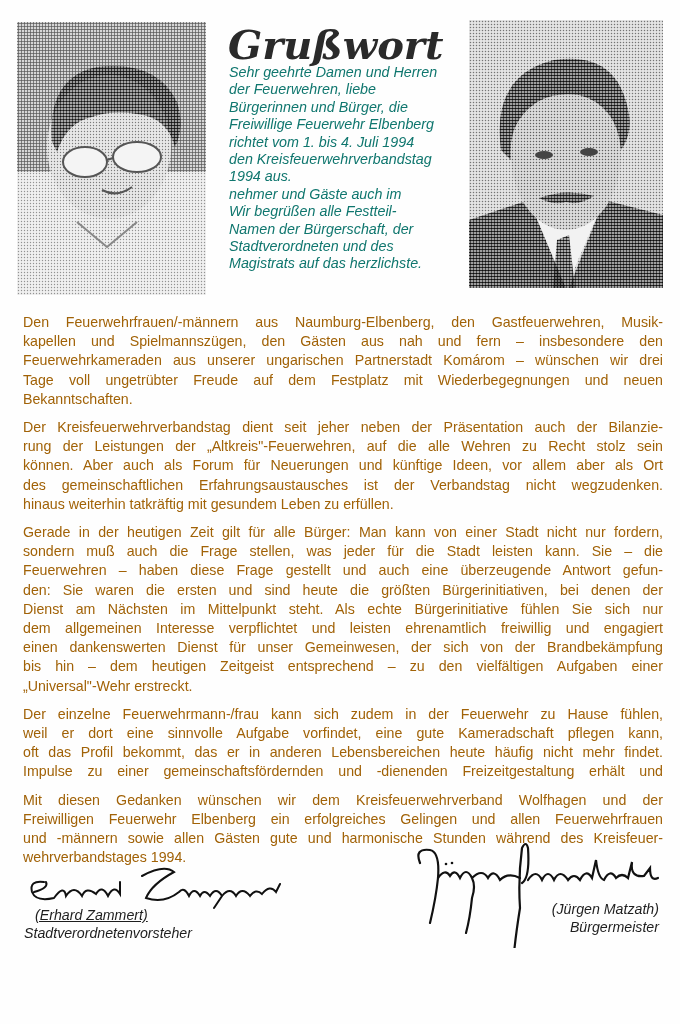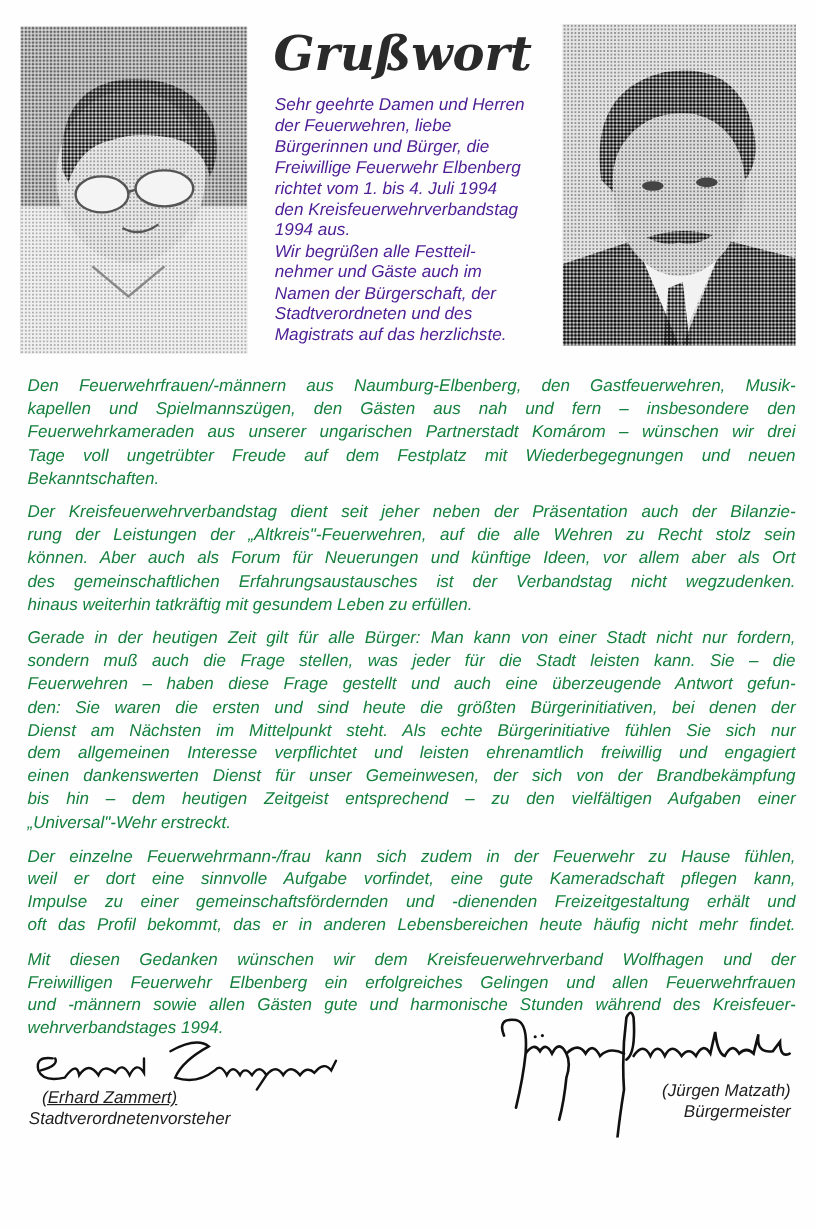--- a/index.html
+++ b/index.html
@@ -43,38 +43,37 @@
       font-style: italic;
       font-weight: bold;
       font-size: 40px;
       letter-spacing: 0px;
       color: #2a2a2a;
       line-height: 50px;
     }
     .intro {
       position: absolute;
       left: 229px;
-      top: 80px;
+      top: 64px;
       width: 240px;
       font-style: italic;
       font-size: 14.3px;
       line-height: 17.4px;
-      color: #4c1d95;
+      color: #0f766e;
     }
     .intro div { white-space: nowrap; }
 
     .body {
       position: absolute;
       left: 23px;
       top: 313px;
       width: 640px;
-      font-style: italic;
       font-size: 14.2px;
       line-height: 19.2px;
-      color: #15803d;
+      color: #a16207;
     }
     .para { margin: 0 0 9px 0; }
     .line {
       display: block;
       text-align: justify;
       text-align-last: justify;
       white-space: nowrap;
     }
     .line.last { text-align-last: left; }
 
@@ -141,22 +140,22 @@
   <div class="title">Grußwort</div>
 
   <div class="intro">
     <div>Sehr geehrte Damen und Herren</div>
     <div>der Feuerwehren, liebe</div>
     <div>Bürgerinnen und Bürger, die</div>
     <div>Freiwillige Feuerwehr Elbenberg</div>
     <div>richtet vom 1. bis 4. Juli 1994</div>
     <div>den Kreisfeuerwehrverbandstag</div>
     <div>1994 aus.</div>
+    <div>nehmer und Gäste auch im</div>
     <div>Wir begrüßen alle Festteil-</div>
-    <div>nehmer und Gäste auch im</div>
     <div>Namen der Bürgerschaft, der</div>
     <div>Stadtverordneten und des</div>
     <div>Magistrats auf das herzlichste.</div>
   </div>
 
   <div class="photo photo-right">
     <svg viewBox="0 0 194 268" preserveAspectRatio="none">
       <defs>
         <pattern id="dotsR" width="3" height="3" patternUnits="userSpaceOnUse">
           <circle cx="1.5" cy="1.5" r="1.35" fill="#0d0d0d"></circle>
@@ -210,22 +209,22 @@
       <span class="line">den: Sie waren die ersten und sind heute die größten Bürgerinitiativen, bei denen der</span>
       <span class="line">Dienst am Nächsten im Mittelpunkt steht. Als echte Bürgerinitiative fühlen Sie sich nur</span>
       <span class="line">dem allgemeinen Interesse verpflichtet und leisten ehrenamtlich freiwillig und engagiert</span>
       <span class="line">einen dankenswerten Dienst für unser Gemeinwesen, der sich von der Brandbekämpfung</span>
       <span class="line">bis hin – dem heutigen Zeitgeist entsprechend – zu den vielfältigen Aufgaben einer</span>
       <span class="line last">„Universal"-Wehr erstreckt.</span>
     </div>
     <div class="para">
       <span class="line">Der einzelne Feuerwehrmann-/frau kann sich zudem in der Feuerwehr zu Hause fühlen,</span>
       <span class="line">weil er dort eine sinnvolle Aufgabe vorfindet, eine gute Kameradschaft pflegen kann,</span>
+      <span class="line">oft das Profil bekommt, das er in anderen Lebensbereichen heute häufig nicht mehr findet.</span>
       <span class="line">Impulse zu einer gemeinschaftsfördernden und -dienenden Freizeitgestaltung erhält und</span>
-      <span class="line">oft das Profil bekommt, das er in anderen Lebensbereichen heute häufig nicht mehr findet.</span>
     </div>
     <div class="para">
       <span class="line">Mit diesen Gedanken wünschen wir dem Kreisfeuerwehrverband Wolfhagen und der</span>
       <span class="line">Freiwilligen Feuerwehr Elbenberg ein erfolgreiches Gelingen und allen Feuerwehrfrauen</span>
       <span class="line">und -männern sowie allen Gästen gute und harmonische Stunden während des Kreisfeuer-</span>
       <span class="line last">wehrverbandstages 1994.</span>
     </div>
   </div>
 
   <div class="sig-left">

